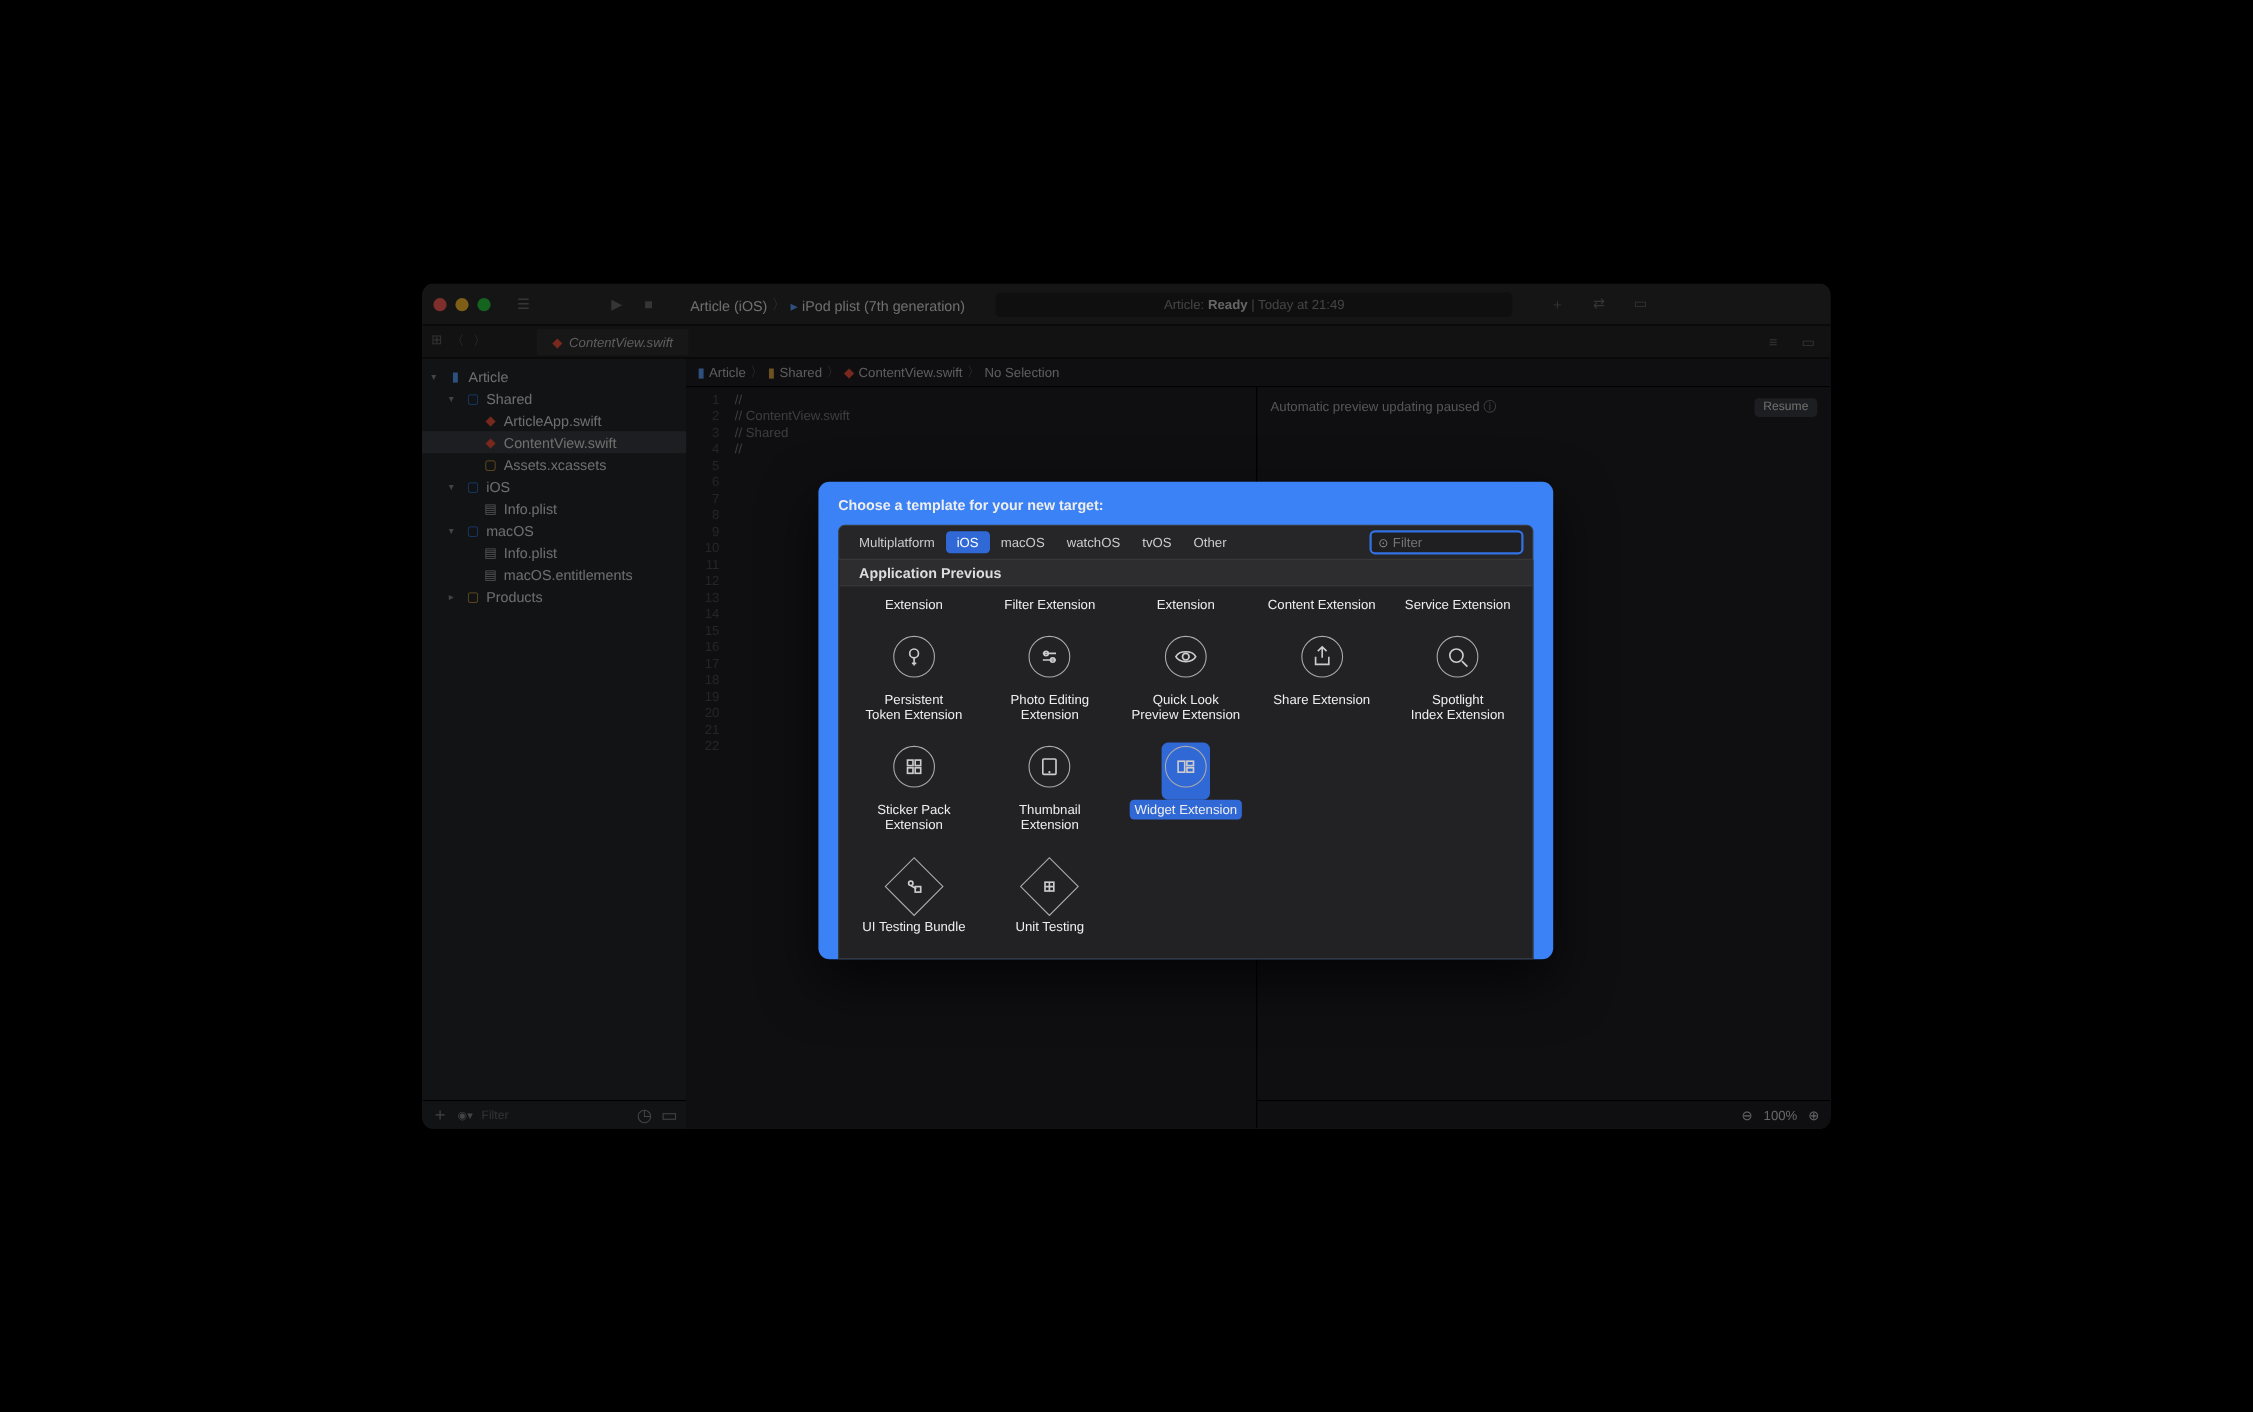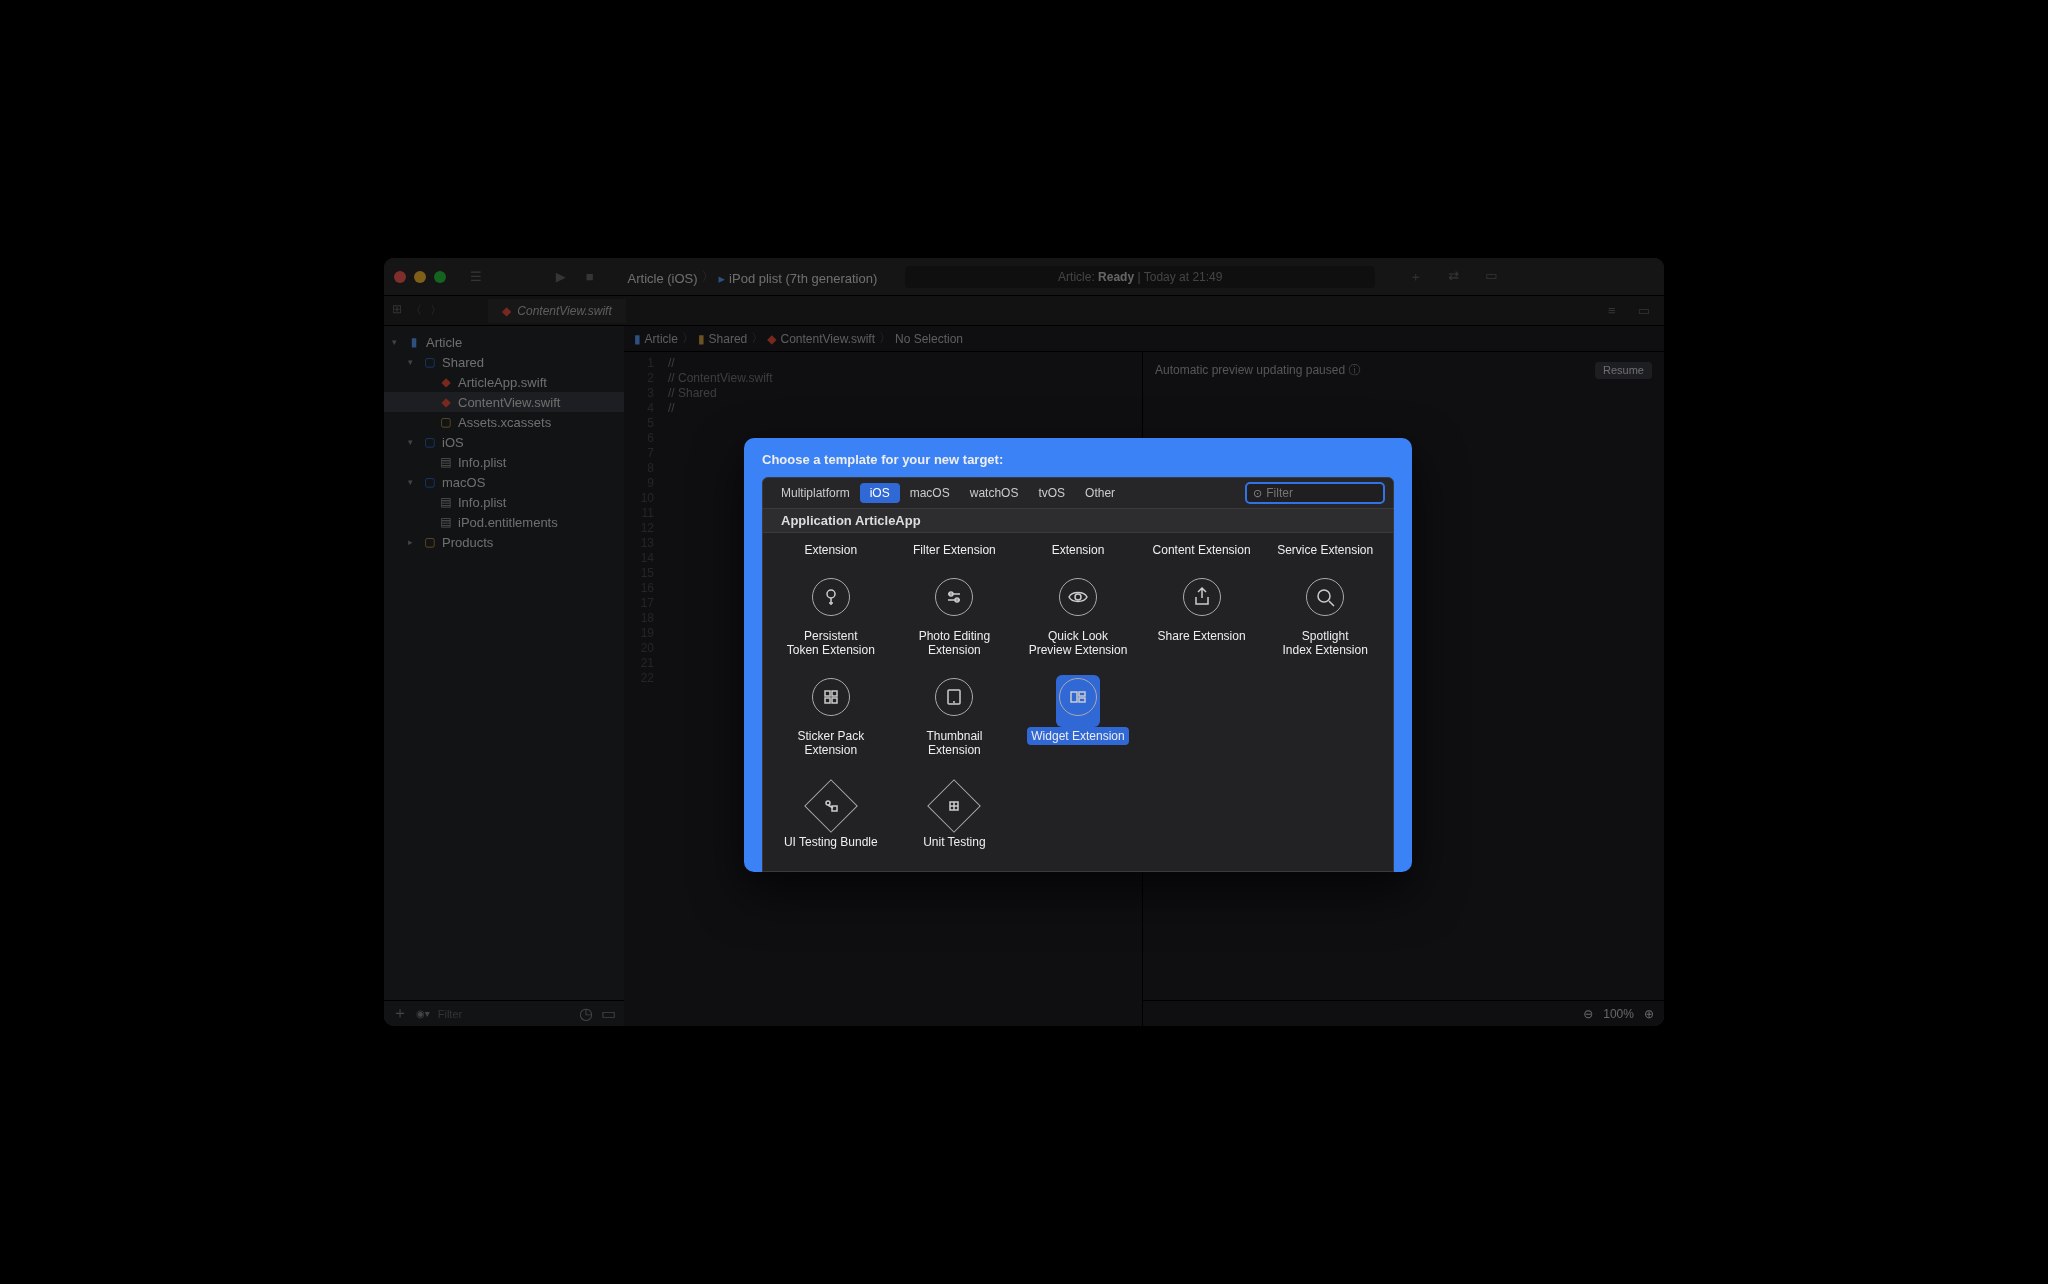--- a/index.html
+++ b/index.html
@@ -182,21 +182,21 @@
             <span class="lbl">macOS</span>
           </div>
           <div class="row" style="padding-left: 40px;">
             <span class="chev"></span>
             <span class="ico plist">▤</span>
             <span class="lbl">Info.plist</span>
           </div>
           <div class="row" style="padding-left: 40px;">
             <span class="chev"></span>
             <span class="ico plist">▤</span>
-            <span class="lbl">iPod.entitlements</span>
+            <span class="lbl">macOS.entitlements</span>
           </div>
           <div class="row" style="padding-left: 24px;">
             <span class="chev">▸</span>
             <span class="ico folder-y">▢</span>
             <span class="lbl">Products</span>
           </div>
         </div>
       <div class="sb-bottom">
         <span style="color:#888">＋</span>
         <span style="color:#888;font-size:10px">◉▾</span>
@@ -300,21 +300,21 @@
           <button>watchOS</button>
           <button>tvOS</button>
           <button>Other</button>
         </div>
       <div class="filter-box">
         <span class="fico">⊙</span>
         <input placeholder="Filter" style="">
       </div>
     </div>
     <div class="scroll">
-      <div class="section-h">Application ArticleApp</div>
+      <div class="section-h">Application Previous</div>
       <div class="grid row-partial" id="gridpartial" style="padding-top:2px;padding-bottom:0">
           <div class="cell">
             <div class="name">Extension</div>
           </div>
           <div class="cell">
             <div class="name">Filter Extension</div>
           </div>
           <div class="cell">
             <div class="name">Extension</div>
           </div>

